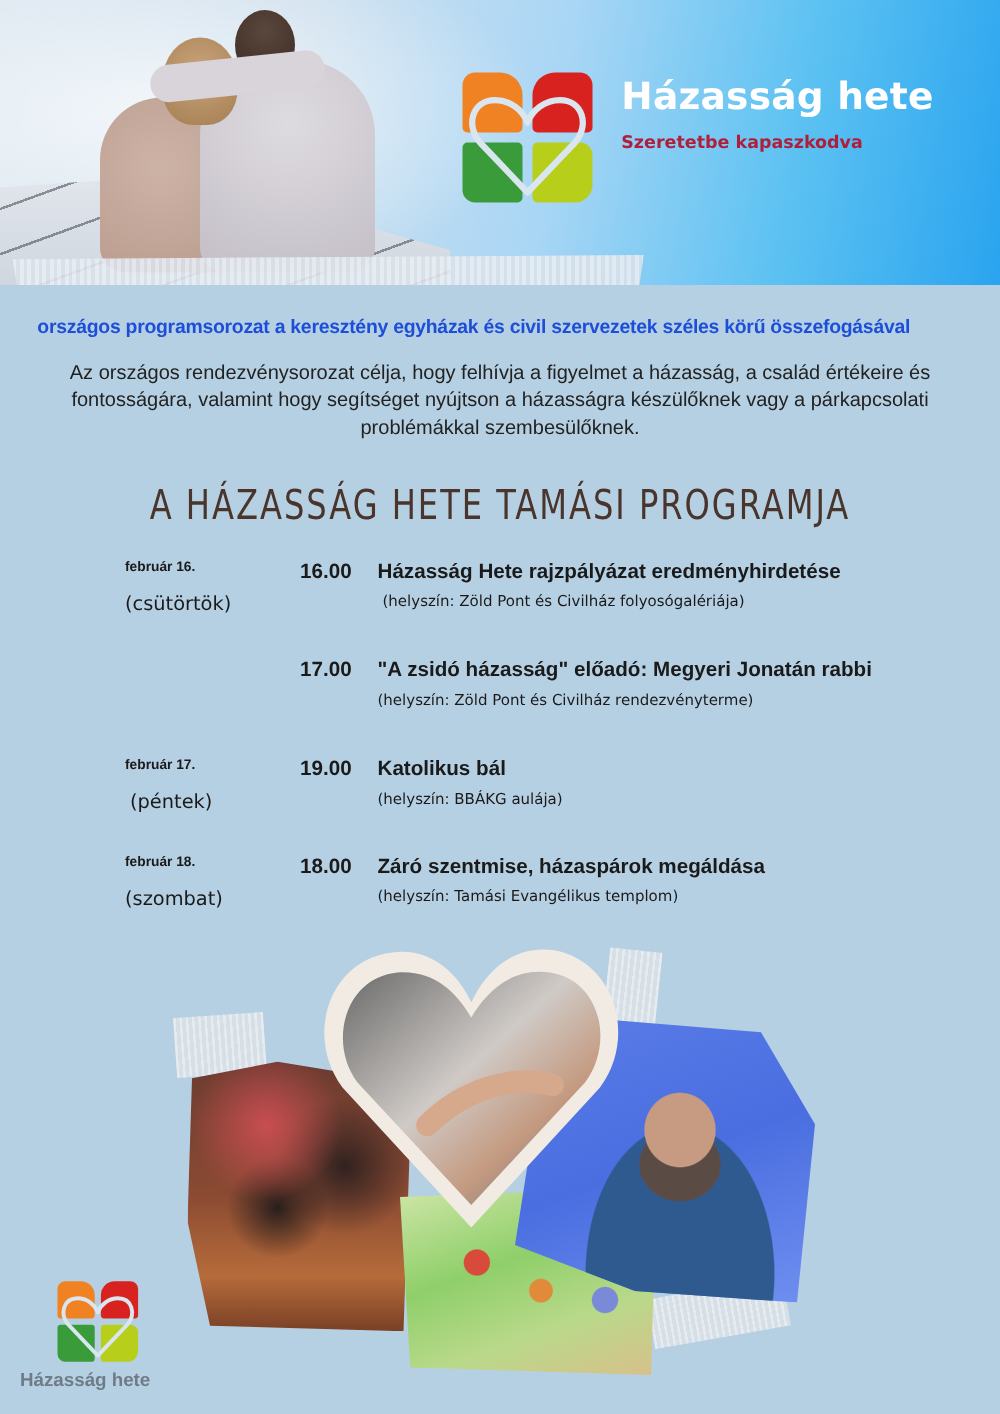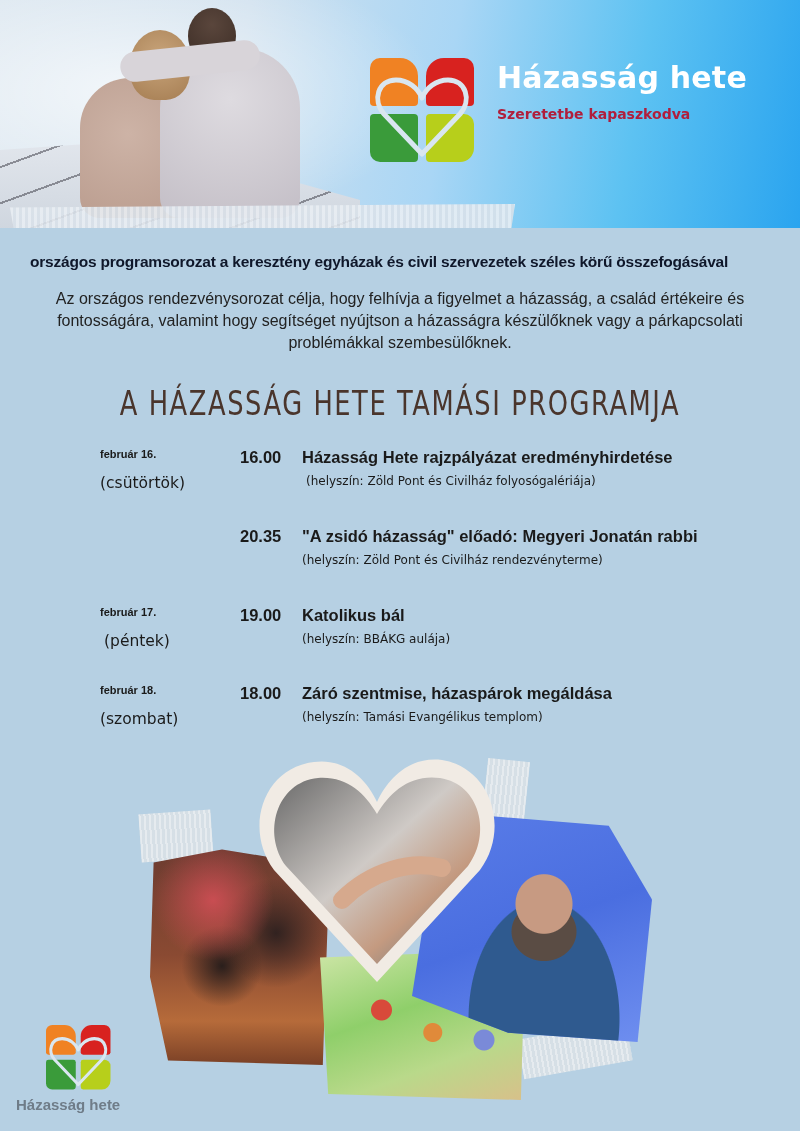--- a/index.html
+++ b/index.html
@@ -83,21 +83,21 @@
     font-family: "DejaVu Sans", sans-serif; font-weight: bold; font-size: 15.5px; color: #ffffff;
     margin-top: 3px; line-height: 20px;
   }
   .brand .slogan {
     font-family: "DejaVu Sans", sans-serif; font-weight: bold; font-size: 14px; color: #b01e3c;
     margin-top: 6px; line-height: 24px;
   }
   
   .subtitle {
     position: absolute; left: 0; top: 253px; width: 758px; text-align: center;
-    font-size: 15.5px; font-weight: bold; color: #0f172a; letter-spacing: -0.2px;
+    font-size: 15.5px; font-weight: bold; color: #1d4ed8; letter-spacing: -0.2px;
   }
   .intro {
     position: absolute; left: 40px; top: 288px; width: 720px; text-align: center;
     font-size: 16px; line-height: 22px; color: #222;
   }
   .heading {
     position: absolute; left: 0; top: 384px; width: 800px; text-align: center;
     font-family: "DejaVu Sans", sans-serif; font-size: 33px; color: #4a352c;
     letter-spacing: 2px; transform: scaleX(0.78); transform-origin: center;
     font-weight: normal;
@@ -193,21 +193,21 @@
   <div class="ev" style="top:0px;">
     <div class="day">február 16.</div>
     <div class="weekday">(csütörtök)</div>
     <div class="time">16.00</div>
     <div class="title">Házasság Hete rajzpályázat eredményhirdetése</div>
     <div class="place" style="left:206px;">(helyszín: Zöld Pont és Civilház folyosógalériája)</div>
   </div>
   <div class="ev" style="top:79px;">
     <div class="day"></div>
     <div class="weekday"></div>
-    <div class="time">20.35</div>
+    <div class="time">17.00</div>
     <div class="title">"A zsidó házasság"  előadó: Megyeri Jonatán rabbi</div>
     <div class="place">(helyszín: Zöld Pont és Civilház rendezvényterme)</div>
   </div>
   <div class="ev" style="top:158px;">
     <div class="day">február 17.</div>
     <div class="weekday" style="left:4px;">(péntek)</div>
     <div class="time">19.00</div>
     <div class="title">Katolikus bál</div>
     <div class="place">(helyszín: BBÁKG aulája)</div>
   </div>

